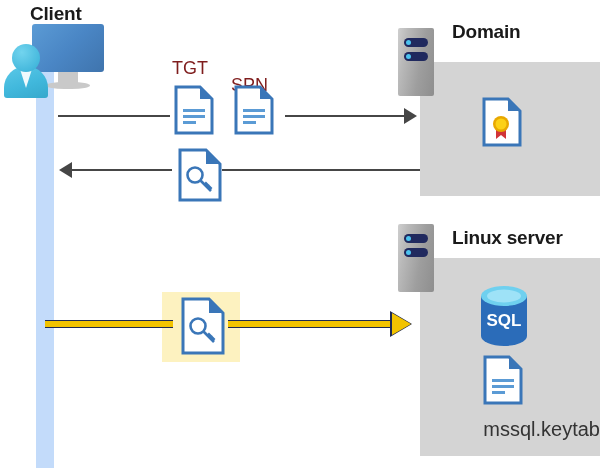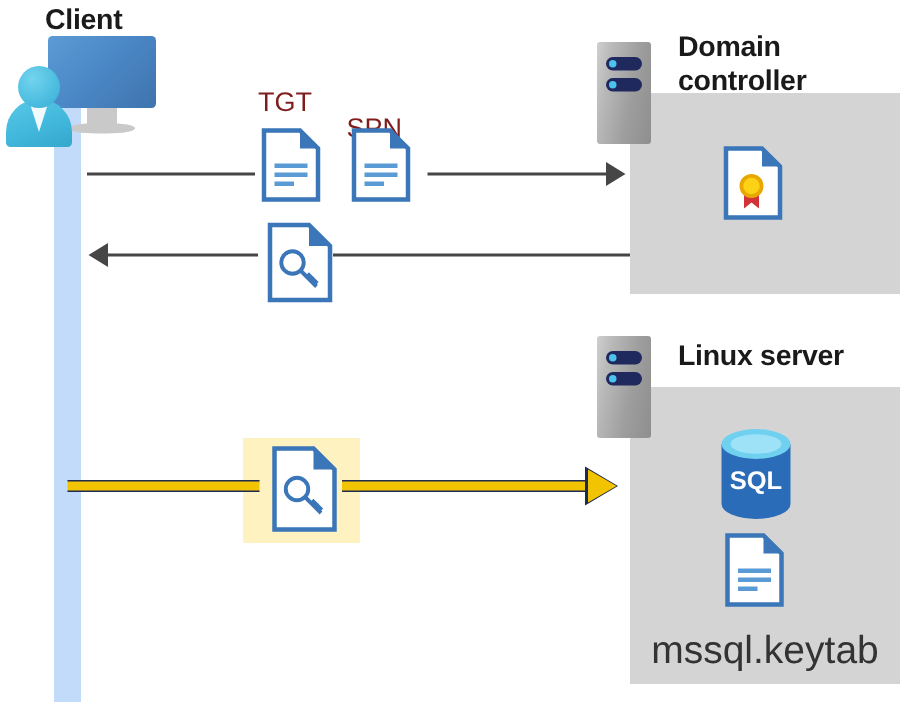--- a/index.html
+++ b/index.html
@@ -191,22 +191,22 @@
   #label-tgt { left: 172px; top: 58px; }
   #label-spn { left: 231px; top: 58px; margin-top: 17px; }
 
   
   #sql-icon { left: 477px; top: 285px; width: 54px; height: 62px; }
 
   
   #keytab-caption {
     left: 420px; top: 418px;
     width: 180px;
-    text-align: center;
-    font-size: 26px;
+    text-align: right;
+    font-size: 20px;
     color: #333333;
   }
 </style>
 </head>
 <body>
 
 <div id="canvas">
 
   <div class="abs lifeline"></div>
 
@@ -219,21 +219,20 @@
   <div class="abs" id="client-collar"></div>
   <div class="abs" id="client-head"></div>
 
   <div class="abs panel" id="dc-panel"></div>
   <div class="abs server-icon" id="dc-server">
     <div class="bar b1"></div>
     <div class="bar b2"></div>
   </div>
   <div class="abs title" id="dc-title">
     <span>Domain</span><br>
-    <span>controller</span>
   </div>
 
   <div class="abs doc" id="doc-cert">
     <svg width="40" height="50" viewBox="0 0 40 50">
       <path d="M2 2 H26 L38 14 V48 H2 Z" fill="#ffffff" stroke="#3a76b8" stroke-width="3"></path>
       <path d="M26 2 L38 14 H26 Z" fill="#3a76b8"></path>
       <path d="M14 28 l0 14 5-4 5 4 0-14z" fill="#d13438"></path>
       <circle cx="19" cy="27" r="8" fill="#e8a800"></circle>
       <circle cx="19" cy="27" r="5.5" fill="#fcd116"></circle>
     </svg>

